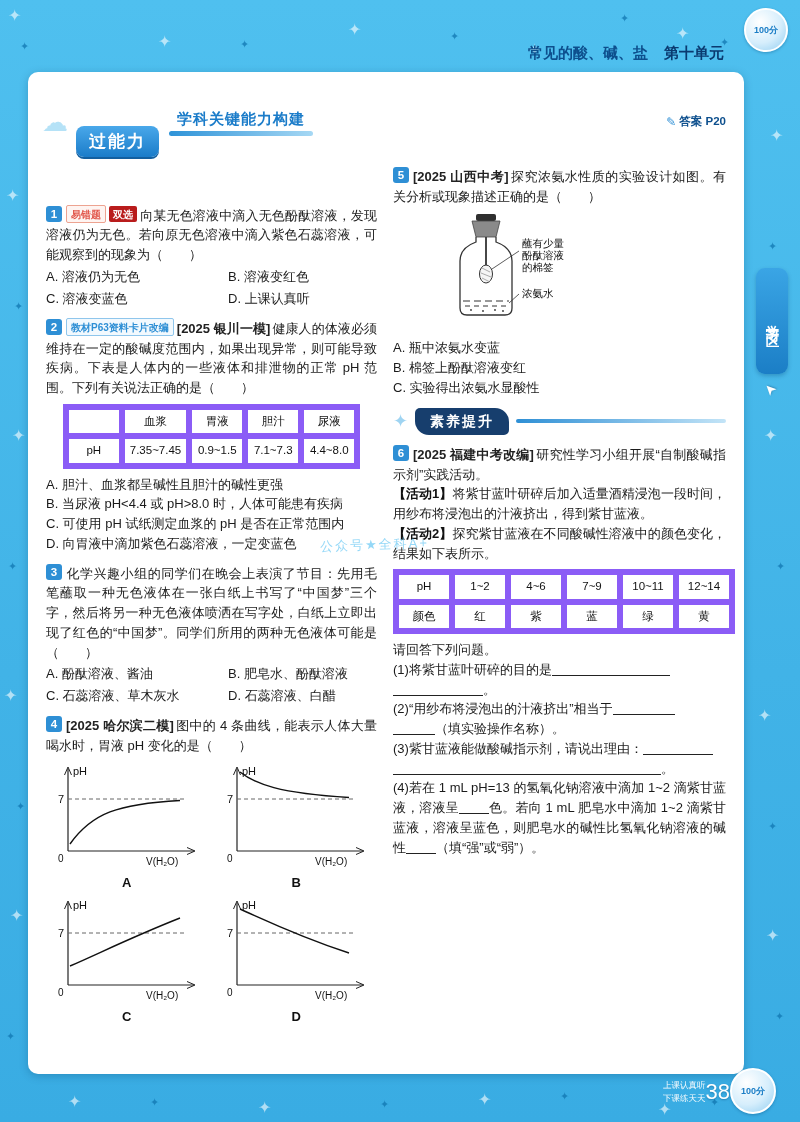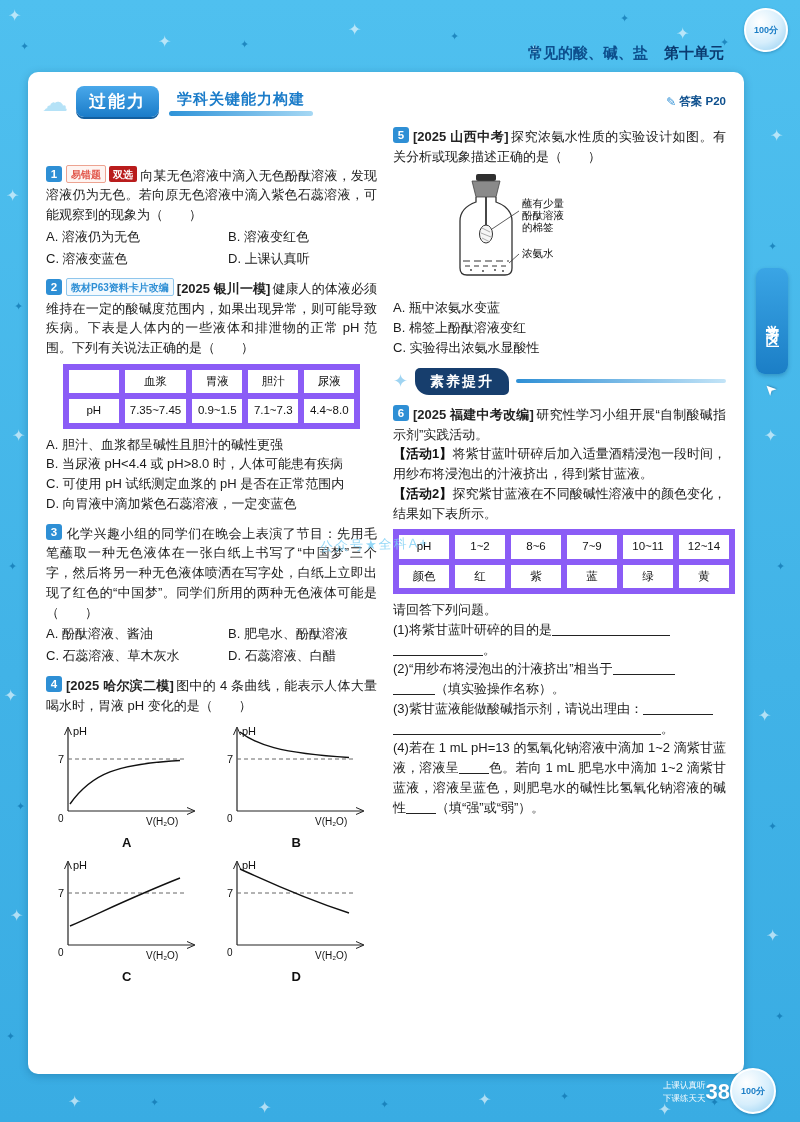--- a/index.html
+++ b/index.html
@@ -28,21 +28,21 @@
   .mb-top{width:40px;height:40px;right:12px;top:8px;}
   .mb-bottom{width:42px;height:42px;right:24px;bottom:8px;}
 
   .paper{position:absolute;left:28px;top:72px;width:716px;height:1002px;background:#fff;
     border-radius:10px;box-shadow:0 2px 8px rgba(0,60,100,.28);
     padding:14px 18px 10px;box-sizing:border-box;}
 
   .section-row{display:flex;align-items:center;gap:8px;margin:0 0 10px -4px;}
   .mascot-cloud{font-size:26px;color:#b5e2f7;line-height:1;}
   .badge-guoneng{background:linear-gradient(180deg,#49a8ea,#1b7cc9);color:#fff;font-weight:700;
-    font-size:17px;padding:4px 13px;border-radius:8px;letter-spacing:2px;box-shadow:0 2px 0 #135f9f;}
+    font-size:17px;padding:4px 13px;border-radius:8px;letter-spacing:2px;box-shadow:0 2px 0 #135f9f;margin-top:40px;}
   .section-title{font-size:15px;font-weight:700;color:#1b7cc9;padding:2px 10px 7px;position:relative;letter-spacing:1px;}
   .section-title::after{content:"";position:absolute;left:2px;right:2px;bottom:0;height:5px;
     background:linear-gradient(90deg,#2e93d8,#a6d8f4);border-radius:3px;}
   .answer-ref{margin-left:auto;font-size:11.5px;color:#0d4f8d;font-weight:700;
     display:flex;align-items:center;gap:3px;}
   .pencil{font-size:12px;color:#2e8fd5;}
 
   .columns{display:flex;gap:16px;}
   .col{width:333px;font-size:13px;color:#1b1b1b;line-height:1.52;text-align:justify;}
 
@@ -86,21 +86,21 @@
 
   .side-tab{position:absolute;right:12px;top:268px;width:32px;height:106px;
     background:linear-gradient(180deg,#3aa5e5,#1b7ec6);border-radius:9px;
     display:flex;align-items:center;justify-content:center;box-shadow:0 2px 4px rgba(0,60,110,.3);}
   .side-tab-text{writing-mode:vertical-rl;color:#fff;font-weight:700;font-size:13.5px;letter-spacing:5px;}
   .cursor-icon{position:absolute;right:24px;top:382px;color:#fff;font-size:14px;
     transform:rotate(225deg);text-shadow:0 1px 2px rgba(0,40,80,.4);}
 
   .footer{position:absolute;right:70px;bottom:16px;display:flex;align-items:center;color:#fff;}
   .footer-motto{font-size:8.5px;line-height:1.6;text-align:right;opacity:.95;}
-  .footer-page{font-size:22px;font-weight:700;text-shadow:0 1px 2px rgba(0,50,90,.35);}
+  .footer-page{font-size:22px;font-weight:400;text-shadow:0 1px 2px rgba(0,50,90,.35);}
 
   svg text{font-family:"Liberation Sans","DejaVu Sans",sans-serif;fill:#111;}
 </style>
 </head>
 <body>
 
 <div class="canvas">
   <span class="stars stars-big"></span>
   <span class="stars stars-small"></span>
 
@@ -298,21 +298,21 @@
             <span class="act-label">【活动1】</span><span>将紫甘蓝叶研碎后加入适量酒精浸泡一段时间，用纱布将浸泡出的汁液挤出，得到紫甘蓝液。</span>
           </p>
           <p class="sub">
             <span class="act-label">【活动2】</span><span>探究紫甘蓝液在不同酸碱性溶液中的颜色变化，结果如下表所示。</span>
           </p>
           <table class="mini">
             <tbody>
               <tr>
                 <td>pH</td>
                 <td>1~2</td>
-                <td>8~6</td>
+                <td>4~6</td>
                 <td>7~9</td>
                 <td>10~11</td>
                 <td>12~14</td>
               </tr>
               <tr>
                 <td>颜色</td>
                 <td>红</td>
                 <td>紫</td>
                 <td>蓝</td>
                 <td>绿</td>

